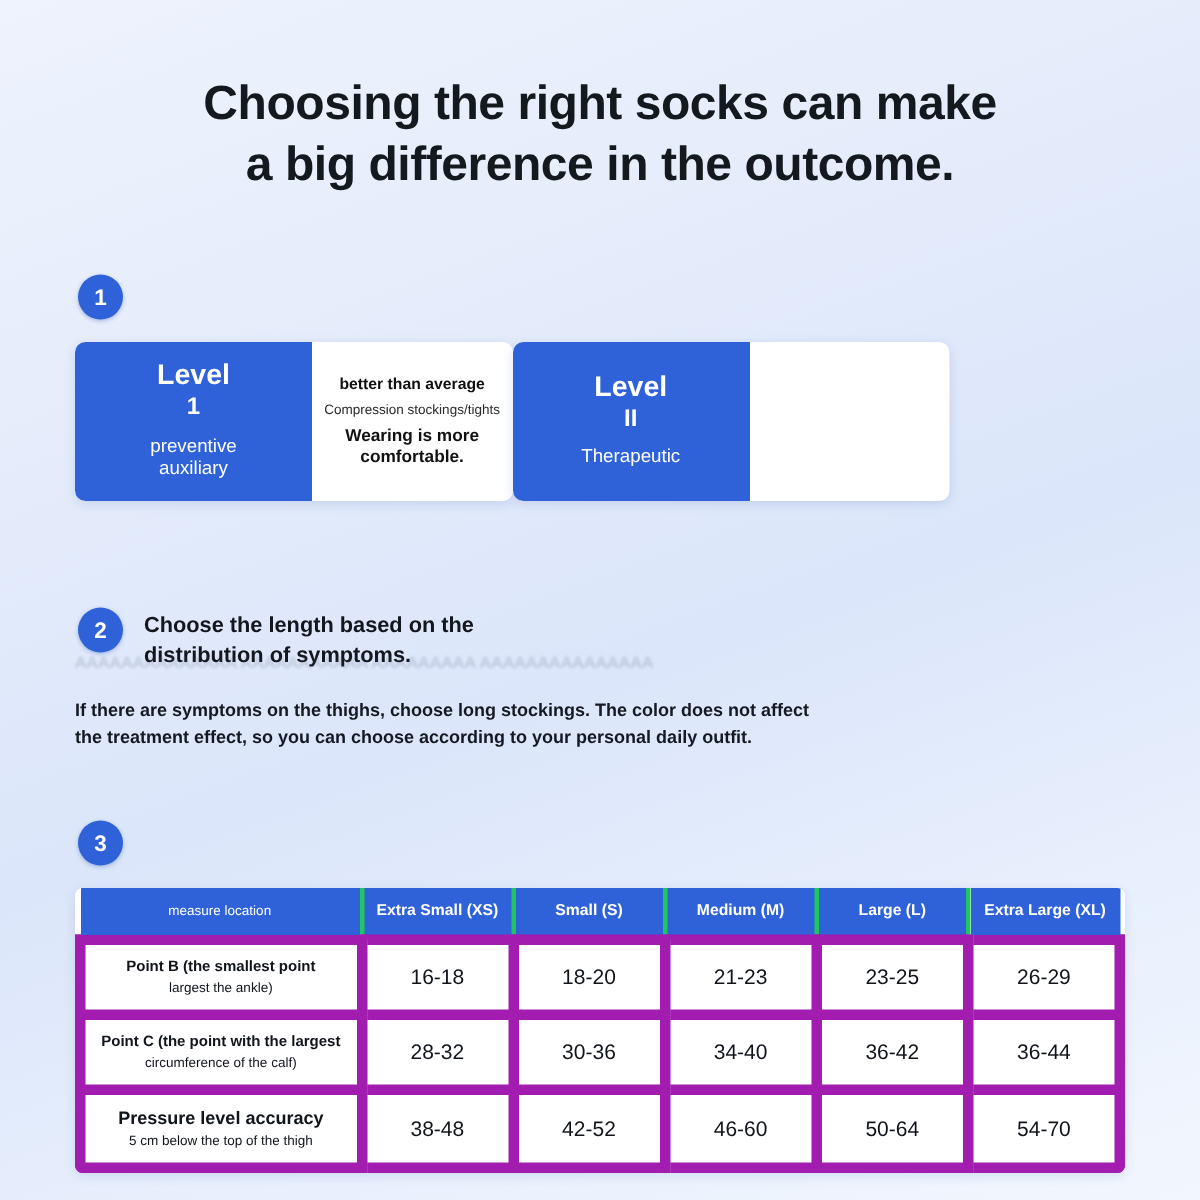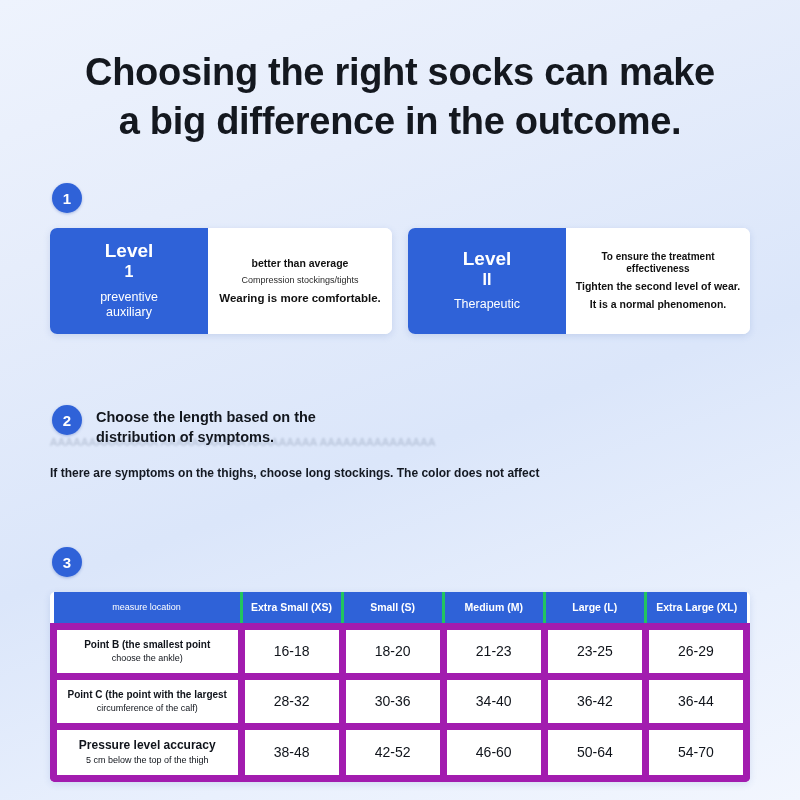--- a/index.html
+++ b/index.html
@@ -23,21 +23,21 @@
 
   
   .headline {
     position: absolute;
     top: 48px;
     left: 0;
     width: 800px;
     text-align: center;
     color: #14181f;
     font-weight: bold;
-    font-size: 38px;
+    font-size: 32px;
     line-height: 1.28;
     letter-spacing: -0.3px;
   }
   .headline .l2 {
     display: block;
   }
 
   
   .step {
     position: absolute;
@@ -65,21 +65,21 @@
     color: #12161d;
     line-height: 1.38;
     padding-top: 2px;
   }
 
   
   .cards {
     position: absolute;
     top: 228px;
     left: 50px;
-    width: 700px;
+    width: 583px;
     display: flex;
     justify-content: space-between;
   }
   .card {
     width: 342px;
     height: 106px;
     display: flex;
     border-radius: 7px;
     overflow: hidden;
     box-shadow: 0 2px 7px rgba(70,105,180,.18);
@@ -258,41 +258,37 @@
     </div>
 
     <div class="card">
       <div class="card-left">
         <div class="lvl">Level</div>
         <div class="num">II</div>
         <div class="sub">
           <div>Therapeutic</div>
         </div>
       </div>
-      <div class="card-right">
-        <div class="rline" style="font-size:10px;">To ensure the treatment effectiveness</div>
-        <div class="rline">Tighten the second level of wear.</div>
-        <div class="rline">It is a normal phenomenon.</div>
-      </div>
     </div>
 
   </div>
 
   <div class="step" style="top:405px; left:52px;">
     <div class="step-num">2</div>
     <div class="step-text">
       <div>Choose the length based on the</div>
       <div>distribution of symptoms.</div>
     </div>
   </div>
 
   <div class="sec2-ghost">AAAAAAAAAAAAAA  AAAAAAAAAAA  AAAAAAAAA  AAAAAAAAAAAAAAA</div>
 
   <div class="sec2-body">
     <div>If there are symptoms on the thighs, choose long stockings. The color does not affect</div>
+    <div>the treatment effect, so you can choose according to your personal daily outfit.</div>
   </div>
 
   <div class="step" style="top:547px; left:52px;">
     <div class="step-num">3</div>
   </div>
 
   <div class="table-wrap">
     <table>
       <thead>
         <tr>
@@ -303,21 +299,21 @@
           <th>Small (S)</th>
           <th>Medium (M)</th>
           <th>Large (L)</th>
           <th style="position:relative;">Extra Large (XL)</th>
         </tr>
       </thead>
       <tbody>
         <tr>
           <td class="label">
             <span>Point B (the smallest point</span>
-            <span class="sm">choose the ankle)</span>
+            <span class="sm">largest the ankle)</span>
           </td>
           <td>16-18</td>
           <td>18-20</td>
           <td>21-23</td>
           <td>23-25</td>
           <td>26-29</td>
         </tr>
         <tr>
           <td class="label">
             <span>Point C (the point with the largest</span>

